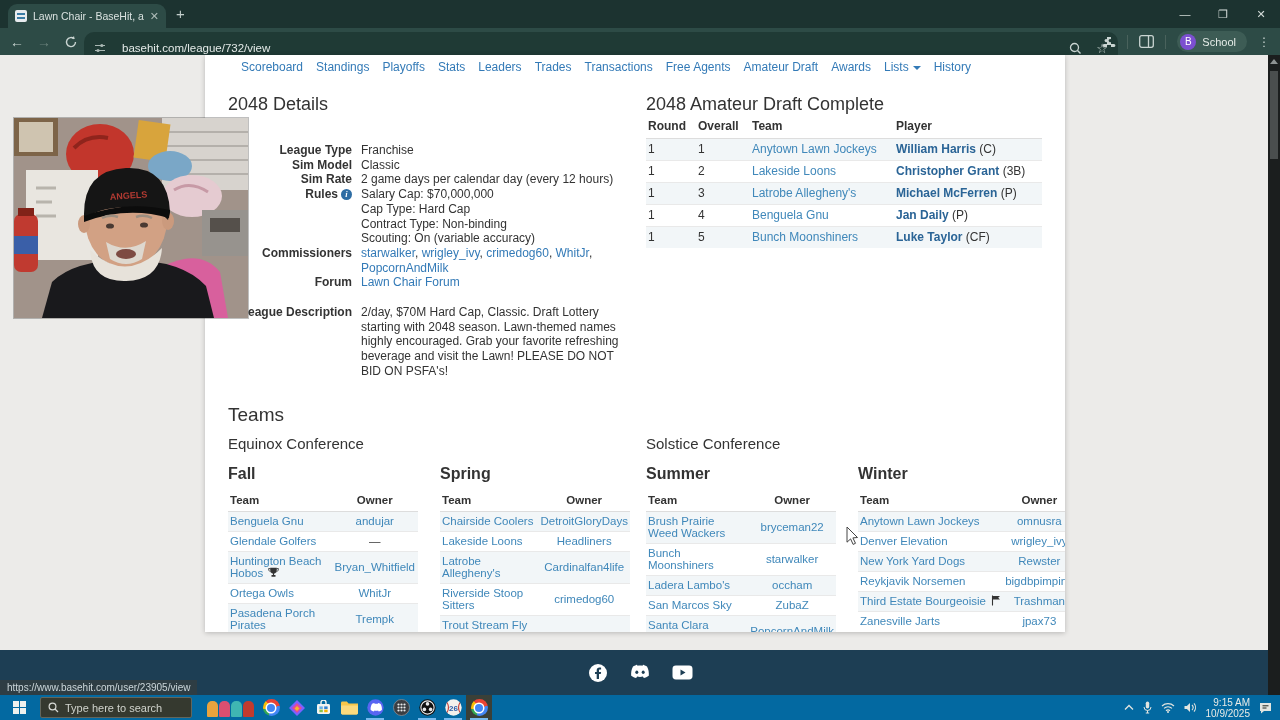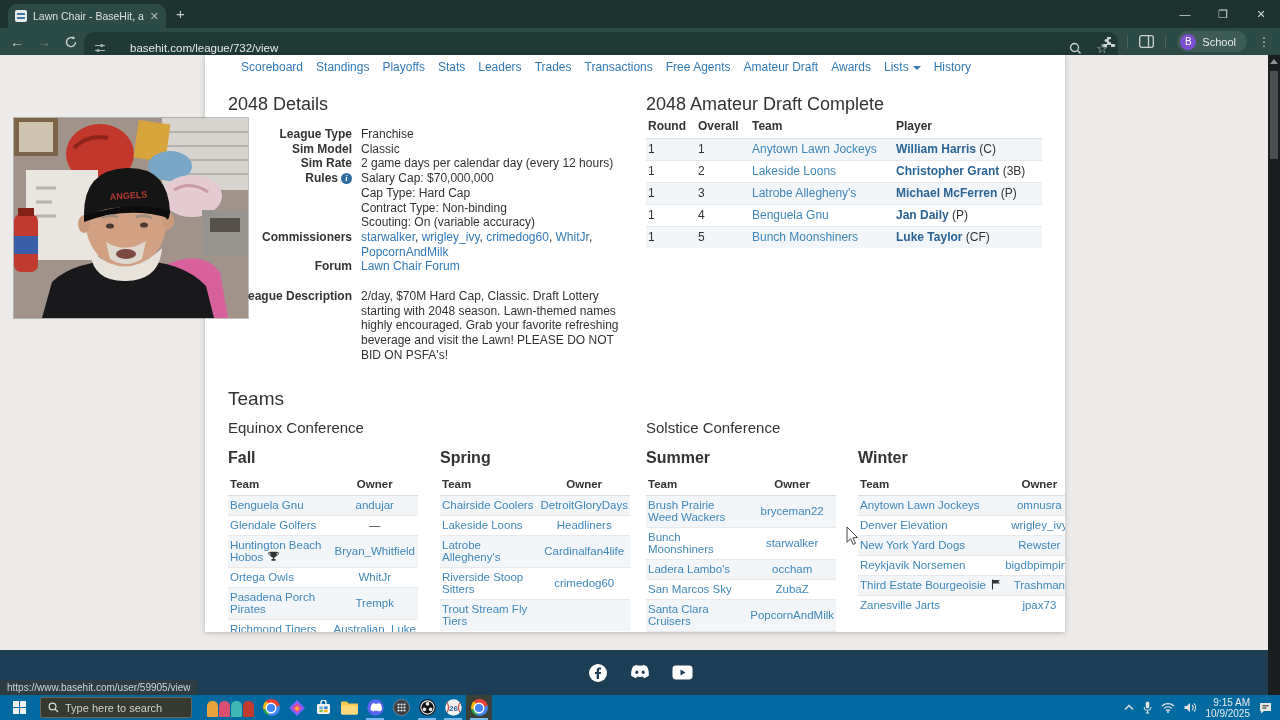--- a/index.html
+++ b/index.html
@@ -12,42 +12,42 @@
   .favicon { width:12px; height:12px; background:#e8ecef; border-radius:2px; position:relative; flex:none; }
   .favicon::after { content:""; position:absolute; left:2px; top:3px; width:8px; height:2px; background:#3a7ca5; box-shadow:0 4px 0 #3a7ca5; }
   .tab-title { font-size:10.5px; color:#d9e1df; white-space:nowrap; overflow:hidden; flex:1; }
   .tab-close { color:#aebbb8; font-size:11px; line-height:1; }
   .newtab-btn { position:absolute; left:176px; top:7px; color:#c2cecb; font-size:15px; line-height:14px; }
   .win-controls { position:absolute; right:0; top:0; height:28px; display:flex; }
   .win-btn { width:38px; height:28px; color:#d4dcd9; font-size:11px; display:flex; align-items:center; justify-content:center; }
   .toolbar { position:absolute; top:28px; left:0; width:1280px; height:27px; background:#2d4b46; }
   .nav-btns { position:absolute; left:10px; top:28px; height:27px; display:flex; align-items:center; gap:13px; color:#c9d4d1; font-size:14px; }
   .nav-btns .dim { color:#69807a; }
-  .urlbar { position:absolute; left:84px; top:32px; width:1034px; height:32px; background:#1f3a35; border-radius:10px; display:flex; align-items:center; gap:24px; padding:0 10px; }
+  .urlbar { position:absolute; left:84px; top:32px; width:1034px; height:32px; background:#1f3a35; border-radius:10px; display:flex; align-items:center; gap:16px; padding:0 10px; }
   .url-text { font-size:11.5px; color:#e4eae8; }
   .urlbar .right-ic { margin-left:auto; display:flex; gap:14px; align-items:center; }
   .tb-right { position:absolute; right:10px; top:28px; height:27px; display:flex; align-items:center; gap:11px; }
   .pipe { width:1px; height:14px; background:#49625c; }
   .profile-pill { display:flex; align-items:center; gap:6px; background:#3d5c55; border-radius:11px; height:21px; padding:2px 11px 2px 3px; }
   .profile-avatar { width:16px; height:16px; border-radius:50%; background:#7c4fd0; color:#fff; font-size:10px; display:flex; align-items:center; justify-content:center; }
   .profile-name { font-size:11px; color:#e7ede9; }
   .kebab { color:#c9d4d1; font-size:12px; }
   svg.ci { display:block; }
 
   
   .viewport { position:absolute; top:55px; left:0; width:1280px; height:640px; background:#ecebe9; }
   .card { position:absolute; left:205px; top:0; width:860px; height:577px; background:#fff; box-shadow:0 1px 5px rgba(0,0,0,.22); overflow:hidden; }
   .nav-links { display:flex; gap:13px; padding:5px 0 0 36px; font-size:12px; }
   .nav-links a { color:#337ab7; white-space:nowrap; }
   .caret { display:inline-block; width:0; height:0; border-left:4px solid transparent; border-right:4px solid transparent; border-top:4px solid #337ab7; margin-left:4px; vertical-align:middle; }
   .content { padding:0 23px; color:#333; }
   .cols { display:grid; grid-template-columns:418px 1fr; margin-top:20px; align-items:start; }
   h1.sec { font-size:18px; font-weight:500; color:#333; }
 
-  .details-grid { margin-top:12px; font-size:12px; line-height:14.7px; }
+  .details-grid { margin-top:28px; font-size:12px; line-height:14.7px; }
   .dl-row { display:grid; grid-template-columns:124px 1fr; column-gap:9px; }
   .dl-row.spaced { margin-top:15px; }
   .dl-label { font-weight:bold; text-align:right; }
   .dl-value { max-width:268px; }
   .dl-value a { color:#337ab7; }
   .info-badge { display:inline-block; width:11px; height:11px; border-radius:50%; background:#2e6da4; color:#fff; font-size:8.5px; line-height:11px; text-align:center; font-style:italic; font-family:"Liberation Serif",serif; margin-left:3px; vertical-align:1px; }
 
   h2.sub { font-size:15px; font-weight:400; margin:11px 0 9px; }
   table { border-collapse:collapse; }
   .picks-table { width:100%; font-size:12px; }
@@ -442,21 +442,21 @@
         <rect x="0.5" y="0.5" width="20" height="14" rx="3.4" fill="#fff"></rect>
         <path d="M8.5 4.5l5 3-5 3z" fill="#1d3e54"></path>
       </svg>
   </div>
 
   <div class="scrollbar">
     <span class="scroll-up"></span>
     <span class="scroll-thumb"></span>
   </div>
 
-  <div class="status-tip">https://www.basehit.com/user/59905/view</div>
+  <div class="status-tip">https://www.basehit.com/user/23905/view</div>
 </div>
 
 <div class="webcam">
   <svg width="234" height="200" viewBox="0 0 234 200">
     <rect width="234" height="200" fill="#a1938a"></rect>
     <rect x="148" y="0" width="86" height="72" fill="#d7d3ce"></rect>
     <path d="M148 14h86M148 28h86M148 42h86M148 56h86" stroke="#b4b0ab" stroke-width="2"></path>
     <rect x="0" y="0" width="44" height="38" fill="#7d6448"></rect>
       <rect x="5" y="4" width="34" height="30" fill="#cfc4b0"></rect>
     <ellipse cx="86" cy="36" rx="34" ry="30" fill="#c2362c"></ellipse>

